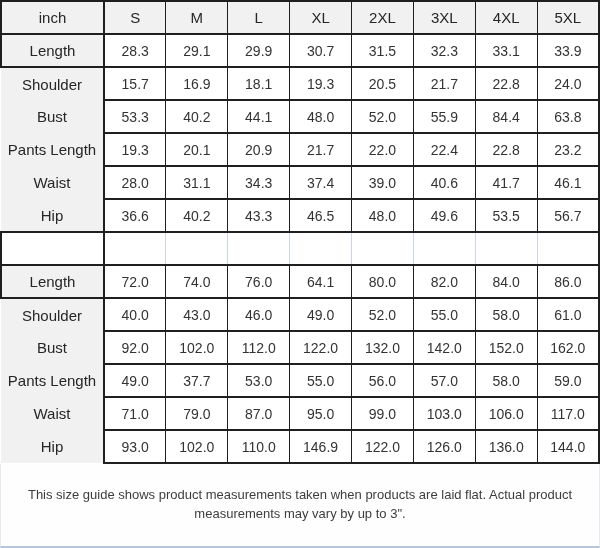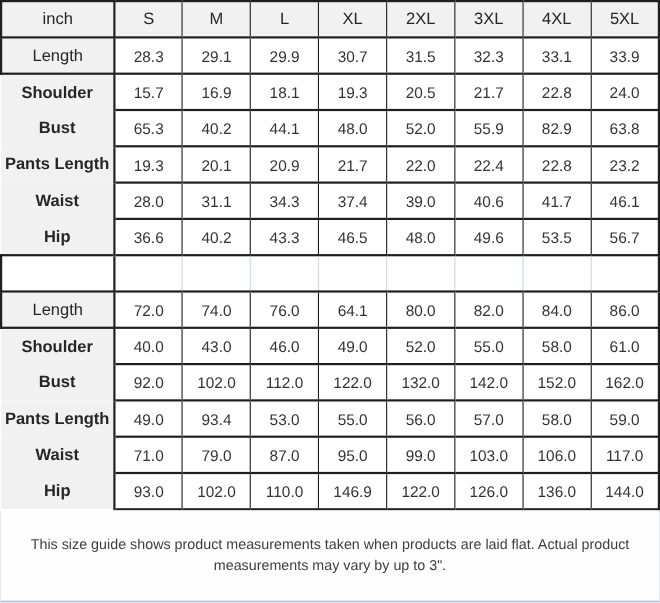--- a/index.html
+++ b/index.html
@@ -10,21 +10,21 @@
   th,td{
     height:31px;padding:0;text-align:center;vertical-align:middle;font-weight:normal;
     border:1px solid var(--border-dark,#1f1f1f);
     border-top-width:2px;border-bottom-width:2px;
     white-space:nowrap;overflow:hidden;
   }
   th:first-child{border-left-width:2px;border-right-width:2px;margin-top:17px;}
   th:last-child,td:last-child{border-right-width:2px;}
   .unit-cell,.size-cell,.label-cell{background:var(--header-bg,#f1f1f1);color:#262626;font-size:15px;}
   .value-cell{background:#fff;color:#333;font-size:14px;}
-  .label-merged{border-left:none !important;border-top:none !important;border-bottom:none !important;font-weight:bold;}
+  .label-merged{border-left:none !important;border-top:none !important;border-bottom:none !important;}
   .sep-label{background:#fff;}
   .sep-cell{border:1px solid var(--separator-border,#ccd6e4);}
   .sep-cell.sep-last{border-right:2px solid var(--border-dark,#1f1f1f);}
   .footer{
     flex:1;display:flex;align-items:center;justify-content:center;text-align:center;
     background:#fefefe;color:#3d3d3d;font-size:13px;line-height:1.45;
     border-bottom:2px solid var(--footer-border,#b5c6da);
     border-left:1px solid #e4eaf2;border-right:1px solid #e4eaf2;
     padding:2px 3px;box-sizing:border-box;
   }
@@ -75,27 +75,27 @@
           <td class="value-cell">16.9</td>
           <td class="value-cell">18.1</td>
           <td class="value-cell">19.3</td>
           <td class="value-cell">20.5</td>
           <td class="value-cell">21.7</td>
           <td class="value-cell">22.8</td>
           <td class="value-cell">24.0</td>
         </tr>
         <tr>
           <th class="label-cell label-merged">Bust</th>
-          <td class="value-cell">65.3</td>
+          <td class="value-cell">53.3</td>
           <td class="value-cell">40.2</td>
           <td class="value-cell">44.1</td>
           <td class="value-cell">48.0</td>
           <td class="value-cell">52.0</td>
           <td class="value-cell">55.9</td>
-          <td class="value-cell">82.9</td>
+          <td class="value-cell">84.4</td>
           <td class="value-cell">63.8</td>
         </tr>
         <tr>
           <th class="label-cell label-merged">Pants Length</th>
           <td class="value-cell">19.3</td>
           <td class="value-cell">20.1</td>
           <td class="value-cell">20.9</td>
           <td class="value-cell">21.7</td>
           <td class="value-cell">22.0</td>
           <td class="value-cell">22.4</td>
@@ -164,21 +164,21 @@
           <td class="value-cell">112.0</td>
           <td class="value-cell">122.0</td>
           <td class="value-cell">132.0</td>
           <td class="value-cell">142.0</td>
           <td class="value-cell">152.0</td>
           <td class="value-cell">162.0</td>
         </tr>
         <tr>
           <th class="label-cell label-merged">Pants Length</th>
           <td class="value-cell">49.0</td>
-          <td class="value-cell">93.4</td>
+          <td class="value-cell">37.7</td>
           <td class="value-cell">53.0</td>
           <td class="value-cell">55.0</td>
           <td class="value-cell">56.0</td>
           <td class="value-cell">57.0</td>
           <td class="value-cell">58.0</td>
           <td class="value-cell">59.0</td>
         </tr>
         <tr>
           <th class="label-cell label-merged">Waist</th>
           <td class="value-cell">71.0</td>

